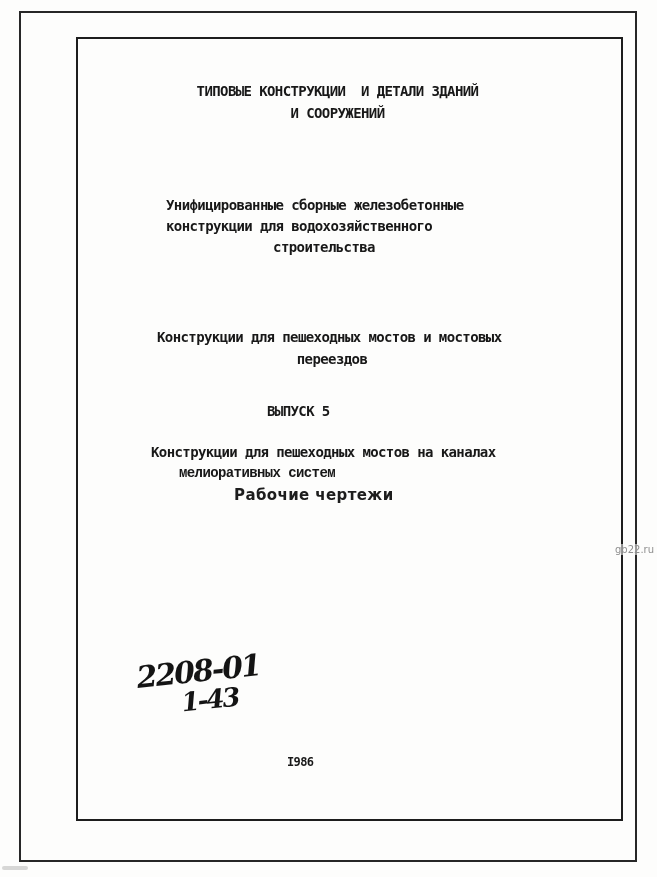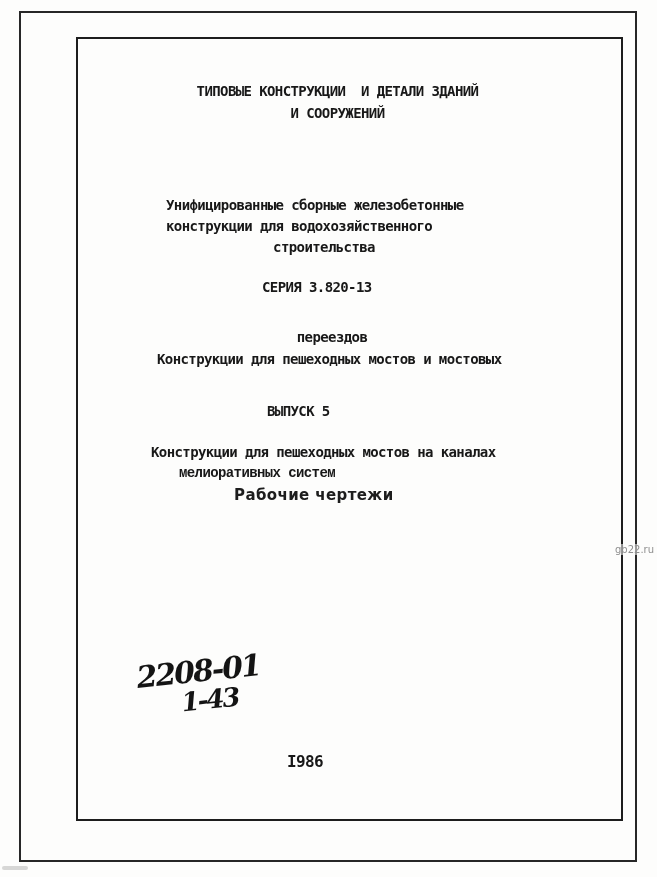--- a/index.html
+++ b/index.html
@@ -75,21 +75,21 @@
     color: #141414;
     transform: rotate(-6deg);
     transform-origin: left center;
     line-height: 32px;
   }
   .stamp-line2 {
     margin-left: 42px;
     font-size: 26px;
     line-height: 26px;
   }
-  .year-line { left: 287px; top: 751px; font-size: 16px; }
+  .year-line { left: 287px; top: 751px; font-size: 12px; }
   .watermark {
     position: absolute;
     left: 614px; top: 544px;
     font-family: "DejaVu Sans", "Liberation Sans", sans-serif;
     font-size: 10px;
     font-weight: 400;
     color: #8f8f8f;
     background: rgba(253,253,252,0.55);
     padding: 0 1px;
     z-index: 5;
@@ -115,25 +115,24 @@
     <div class="tw">ТИПОВЫЕ КОНСТРУКЦИИ  И ДЕТАЛИ ЗДАНИЙ</div>
     <div class="tw">И СООРУЖЕНИЙ</div>
   </div>
 
   <div class="block subtitle-block">
     <div class="tw">Унифицированные сборные железобетонные</div>
     <div class="tw">конструкции для водохозяйственного</div>
     <div class="tw subtitle-center">строительства</div>
   </div>
 
-  <div class="block series-line tw">СЕРИЯ 3.820-13</div>
 
   <div class="block section-block">
+    <div class="tw">Конструкции для пешеходных мостов и мостовых</div>
     <div class="tw section-center">переездов</div>
-    <div class="tw">Конструкции для пешеходных мостов и мостовых</div>
   </div>
 
   <div class="block issue-line tw">ВЫПУСК 5</div>
 
   <div class="block content-block">
     <div class="tw">Конструкции для пешеходных мостов на каналах</div>
     <div class="tw content-indent">мелиоративных систем</div>
     <div class="soft-line">Рабочие чертежи</div>
   </div>
 

